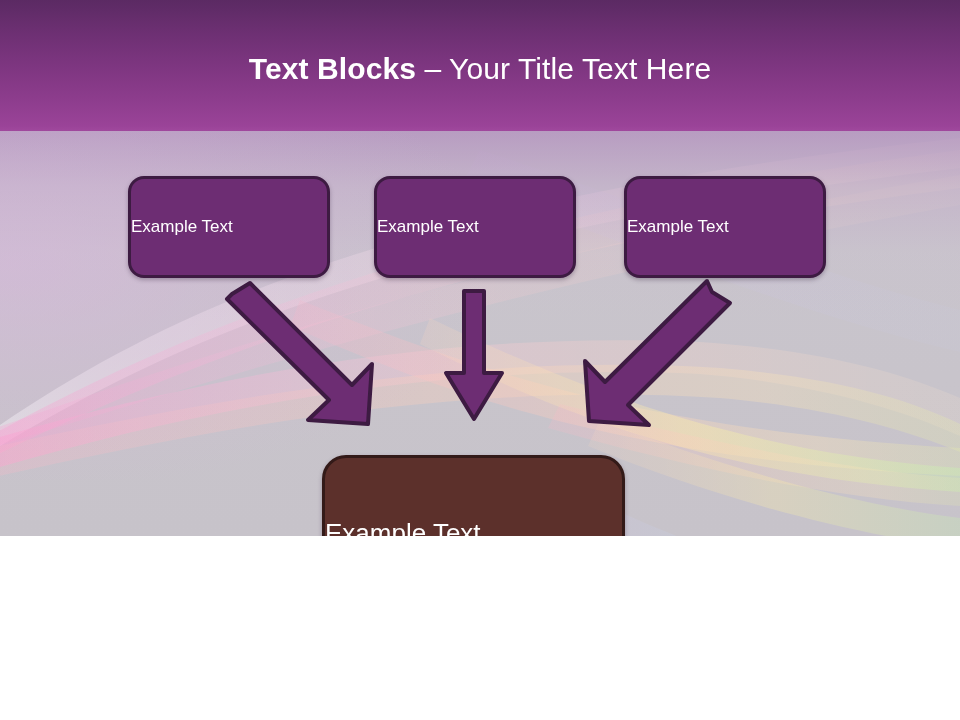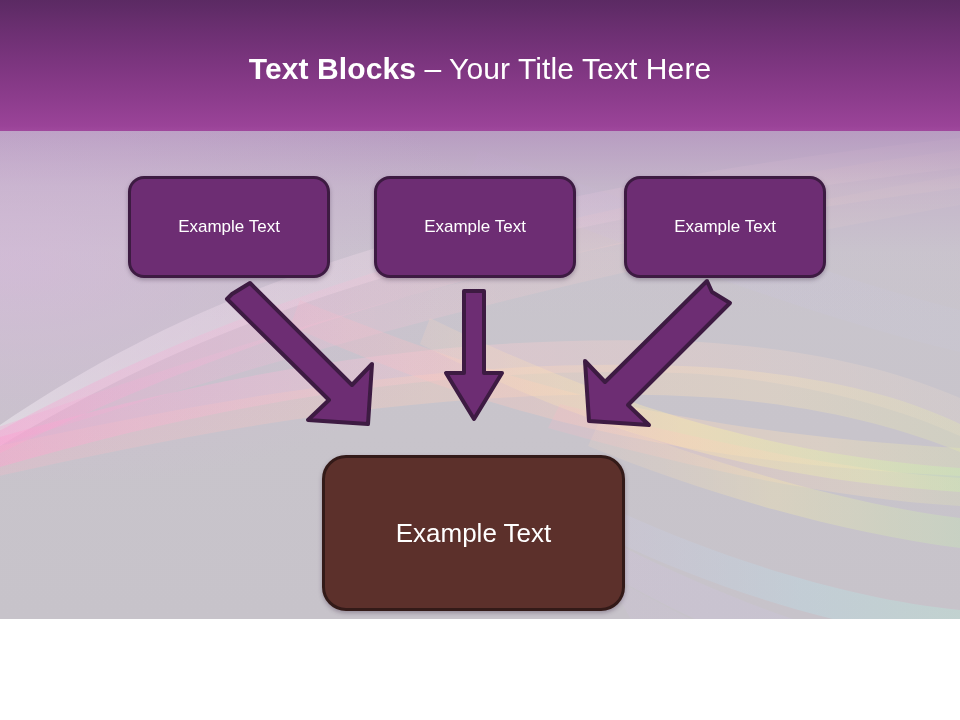--- a/index.html
+++ b/index.html
@@ -7,21 +7,21 @@
     padding: 0;
     background: #ffffff;
   }
   body {
     font-family: "Liberation Sans", sans-serif;
   }
 
   #slide {
     position: relative;
     width: 960px;
-    height: 619px;
+    height: 536px;
     overflow: hidden;
     background: #86efac;
   }
 
   
   .bg-base {
     position: absolute;
     inset: 0;
     background:
       linear-gradient(to bottom,
@@ -81,21 +81,21 @@
   }
   .title-strong { font-weight: bold; }
   .title-rest   { font-weight: normal; }
 
   
   .node {
     position: absolute;
     box-sizing: border-box;
     display: flex;
     align-items: center;
-    justify-content: center;
+    justify-content: flex-start;
     text-align: center;
     color: #ffffff;
     border-radius: 16px;
     box-shadow: 0 2px 4px rgba(60,40,70,0.35);
   }
   .node-top {
     width: 202px;
     height: 102px;
     background: #6d2d73;
     border: 3px solid #3d1b42;

